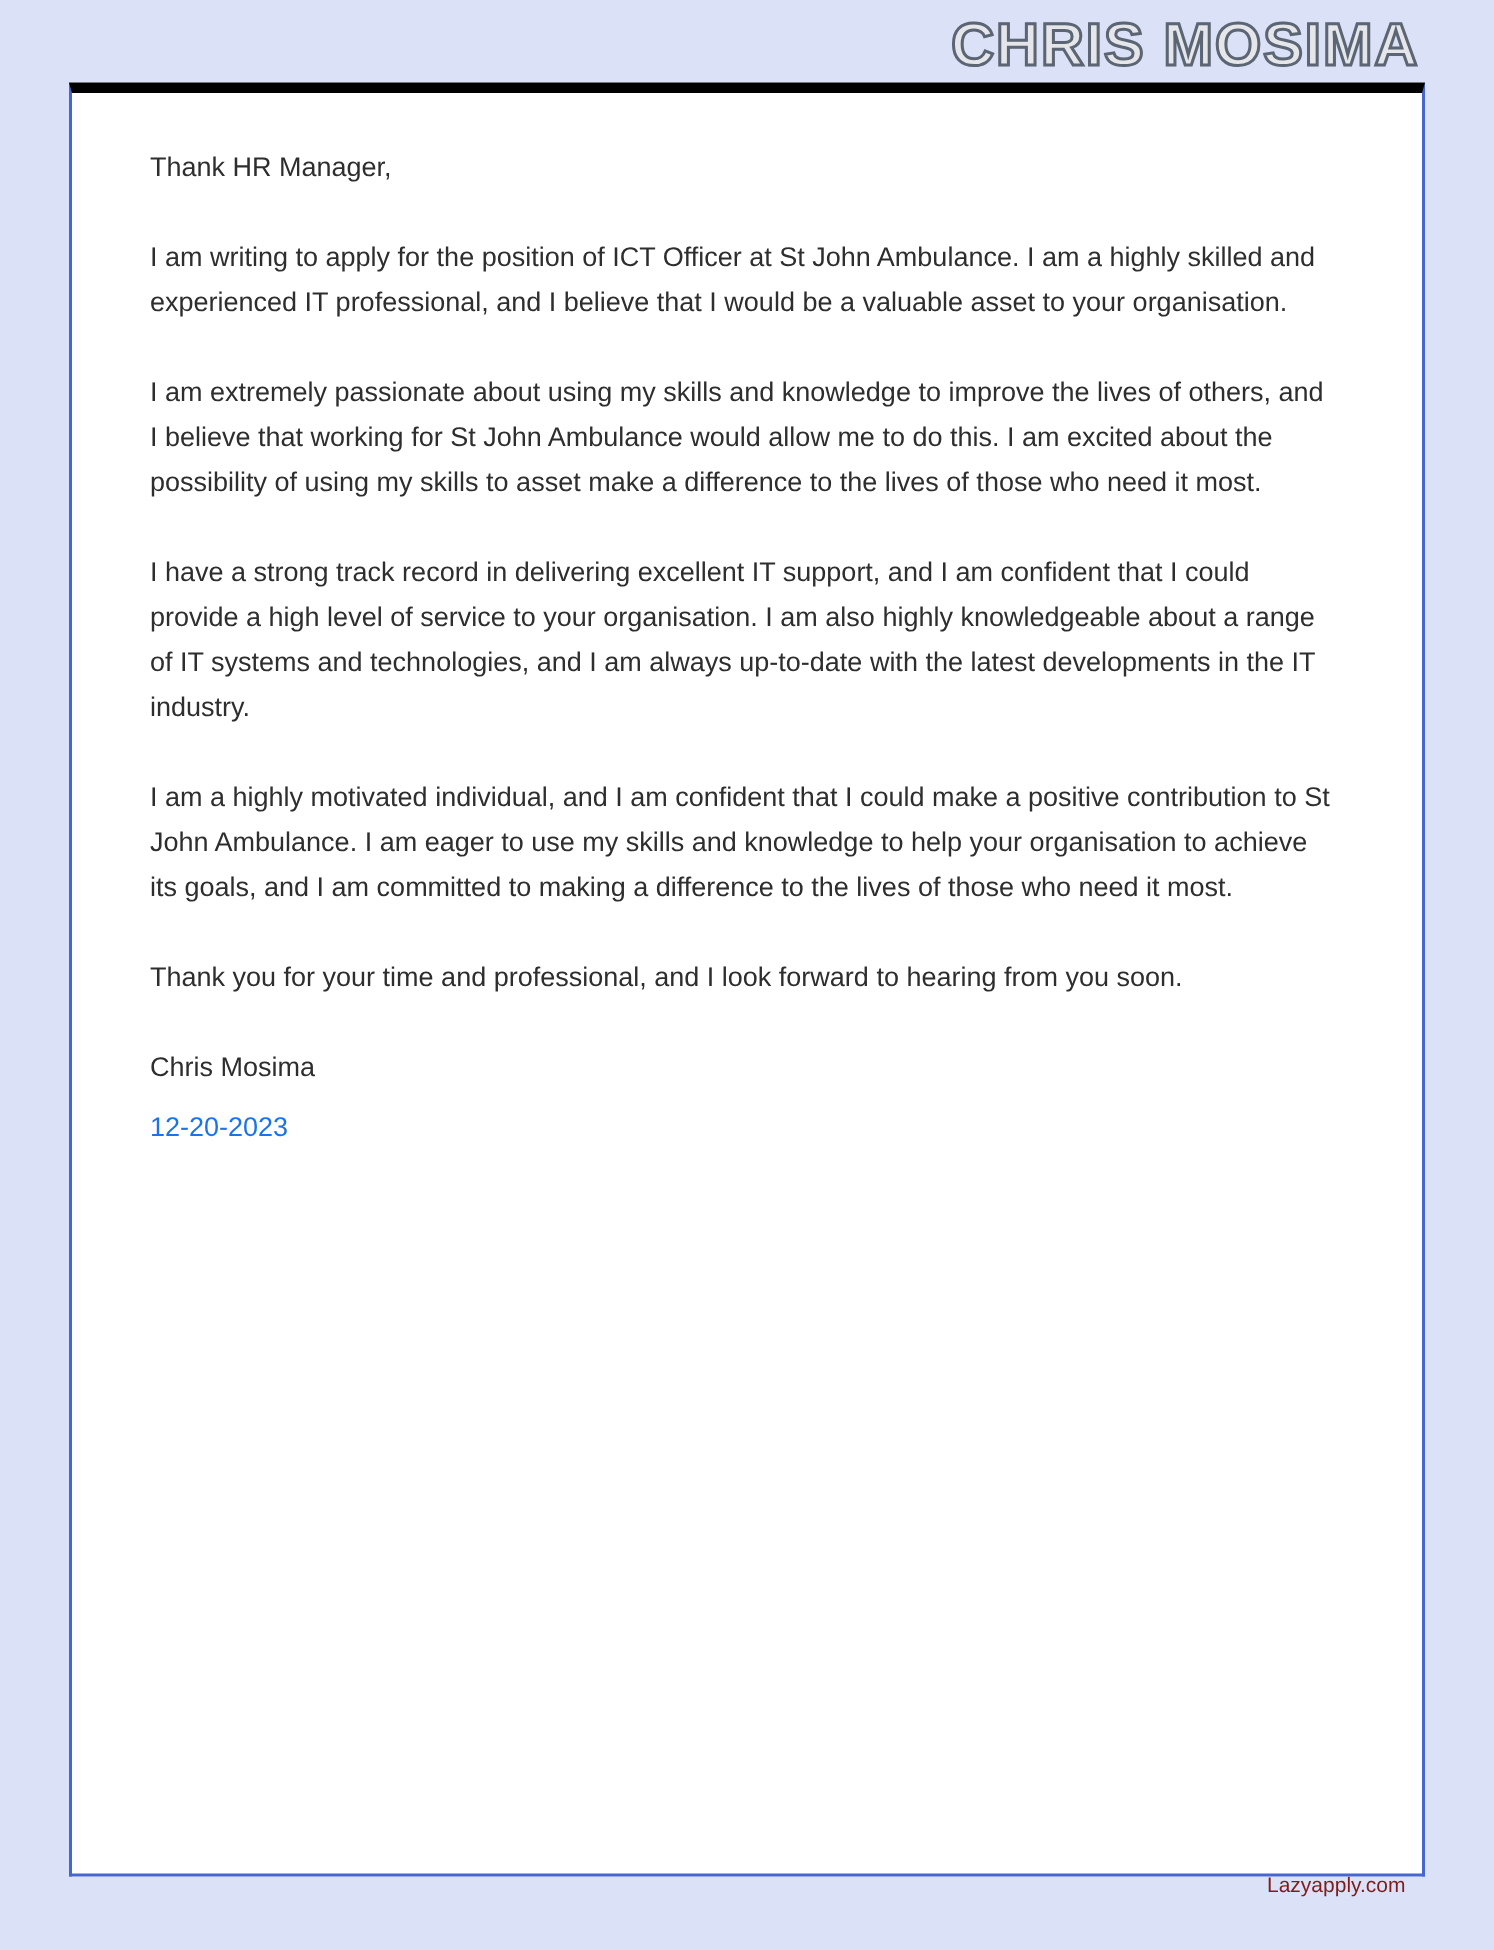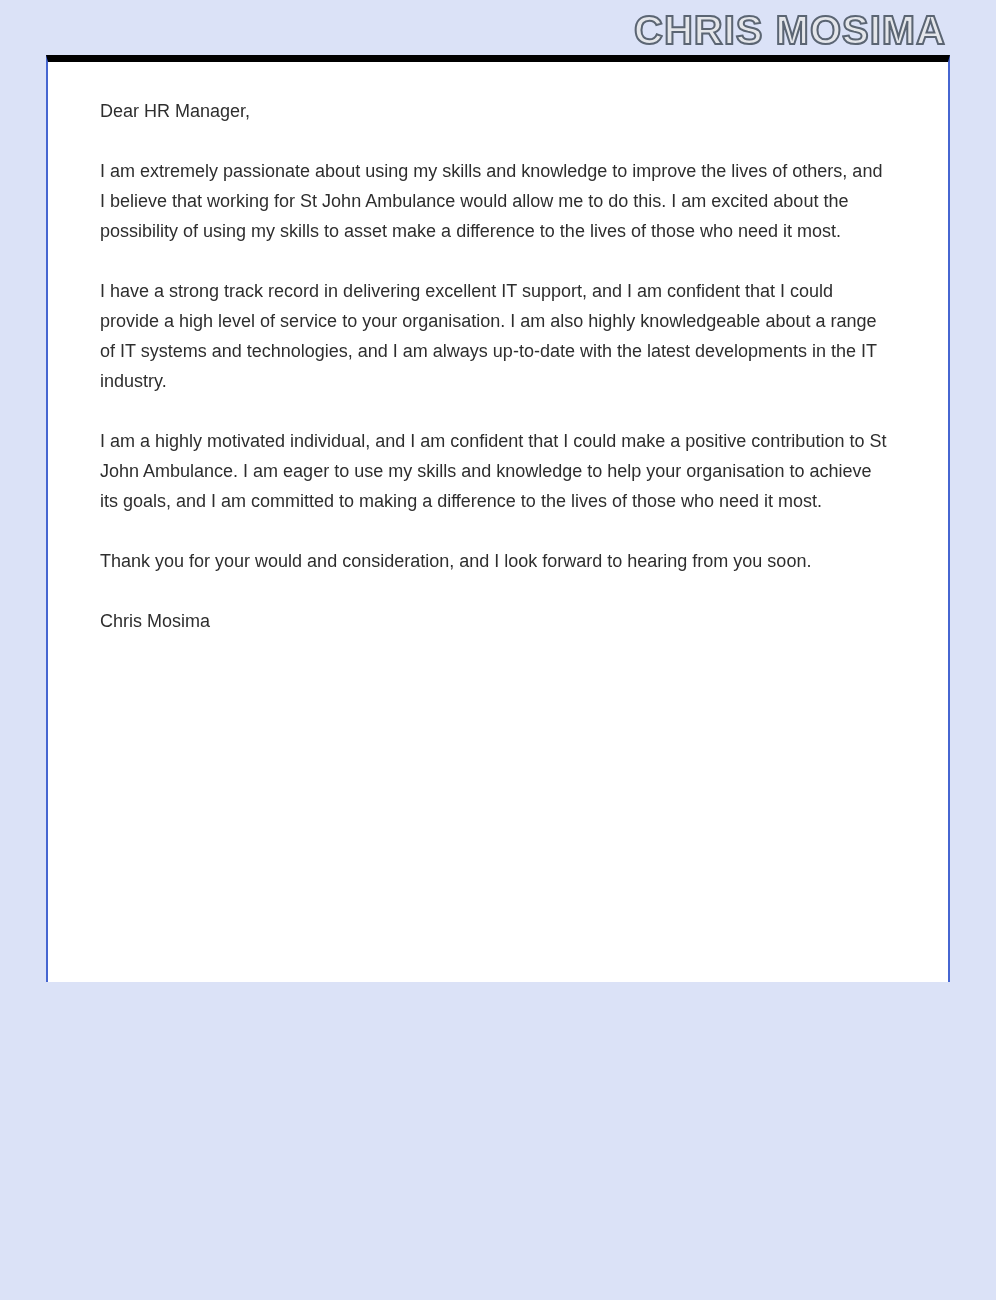--- a/index.html
+++ b/index.html
@@ -4,21 +4,21 @@
 <style>
   html, body {
     margin: 0;
     padding: 0;
     background: #dbe2f7;
     font-family: "Liberation Sans", sans-serif;
   }
   .page {
     position: relative;
     width: 996px;
-    height: 982px;
+    height: 1300px;
     background: #dbe2f7;
     overflow: hidden;
   }
   .header-name {
     position: absolute;
     top: 8px;
     right: 50px;
     font-size: 40px;
     font-weight: 700;
     letter-spacing: 1px;
@@ -68,33 +68,35 @@
 </head>
 <body>
 
 <div class="page">
 
   <div class="header-name">CHRIS MOSIMA</div>
 
   <div class="letter-box">
     <div class="letter-content">
 
-      <p>Dear HR Manager,</p>
+      <p>Thank HR Manager,</p>
 
+      <p>I am writing to apply for the position of ICT Officer at St John Ambulance. I am a highly skilled and experienced IT professional, and I believe that I would be a valuable asset to your organisation.</p>
 
       <p>I am extremely passionate about using my skills and knowledge to improve the lives of others, and I believe that working for St John Ambulance would allow me to do this. I am excited about the possibility of using my skills to asset make a difference to the lives of those who need it most.</p>
 
       <p>I have a strong track record in delivering excellent IT support, and I am confident that I could provide a high level of service to your organisation. I am also highly knowledgeable about a range of IT systems and technologies, and I am always up-to-date with the latest developments in the IT industry.</p>
 
       <p>I am a highly motivated individual, and I am confident that I could make a positive contribution to St John Ambulance. I am eager to use my skills and knowledge to help your organisation to achieve its goals, and I am committed to making a difference to the lives of those who need it most.</p>
 
-      <p>Thank you for your would and consideration, and I look forward to hearing from you soon.</p>
+      <p>Thank you for your time and professional, and I look forward to hearing from you soon.</p>
 
 
       <p class="signature">Chris Mosima</p>
 
+      <p class="letter-date">12-20-2023</p>
 
     </div>
   </div>
 
   <div class="watermark">Lazyapply.com</div>
 
 </div>
 
 </body></html>

